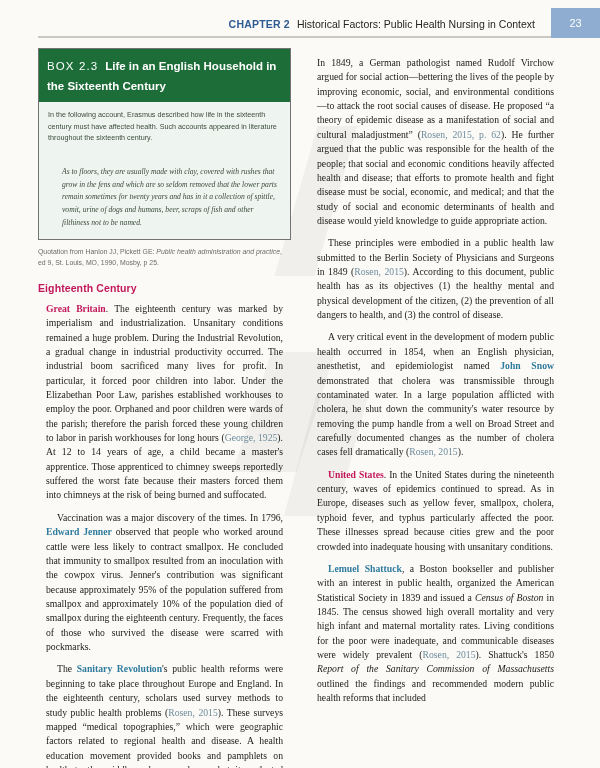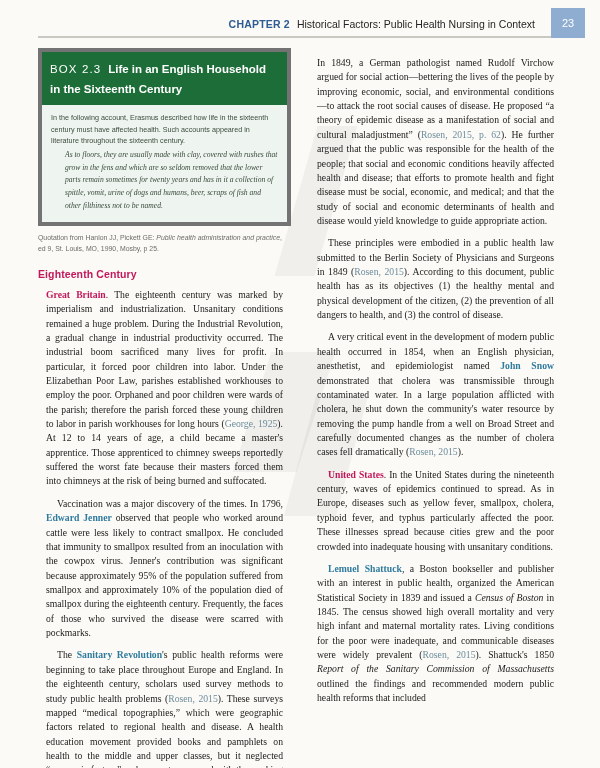--- a/index.html
+++ b/index.html
@@ -52,21 +52,21 @@
   .chapter-title {
     font-family: "Liberation Sans", sans-serif;
     font-size: 10.5px;
     color: #262626;
     margin-left: 7px;
   }
   .page-number-tab {
     position: absolute;
     left: 551px;
     top: 8px;
-    width: 34px;
+    width: 49px;
     height: 30px;
     background: #8fadd0;
     color: #ffffff;
     font-family: "Liberation Sans", sans-serif;
     font-size: 11px;
     display: flex;
     align-items: center;
     justify-content: center;
   }
 
@@ -80,21 +80,21 @@
     display: flex;
     gap: 18px;
   }
   .col {
     width: 253px;
     position: relative;
   }
 
   
   .feature-box {
-    border: 4px solid #737373;
+    border: 1px solid #737373;
     background: #eef4ef;
     margin-bottom: 6px;
   }
   .box-head {
     background: #1d6d38;
     color: #ffffff;
     padding: 6px 8px 7px 8px;
     font-family: "Liberation Sans", sans-serif;
     line-height: 1.25;
   }
@@ -110,21 +110,21 @@
   }
   .box-body {
     padding: 7px 9px 9px 9px;
     font-family: "Liberation Sans", sans-serif;
     font-size: 7.2px;
     line-height: 1.62;
     color: #3a4a3c;
     text-align: left;
   }
   .box-quote {
-    margin: 2px 0 0 14px;
+    margin: 22px 0 0 14px;
     font-family: "Liberation Serif", serif;
     font-style: italic;
     font-size: 7.6px;
     line-height: 1.68;
     color: #39493b;
   }
   .box-source {
     font-family: "Liberation Sans", sans-serif;
     font-size: 6.9px;
     line-height: 1.6;

